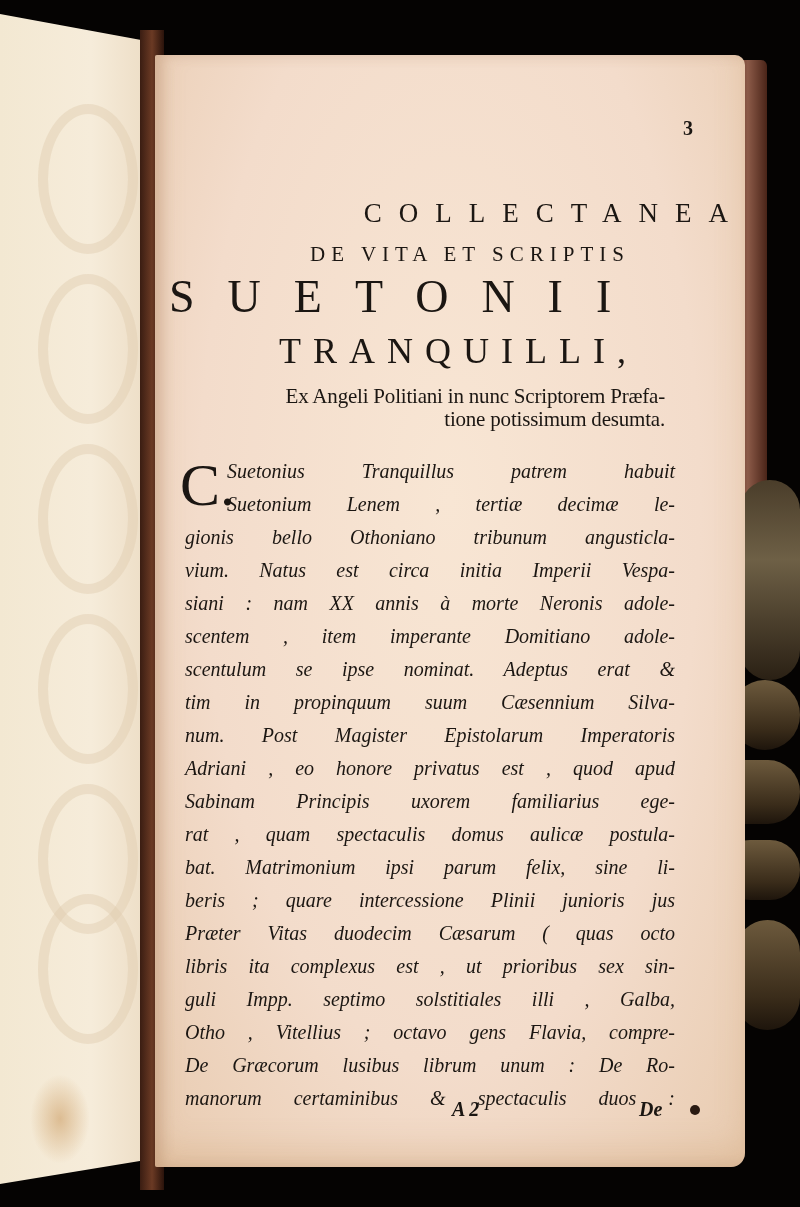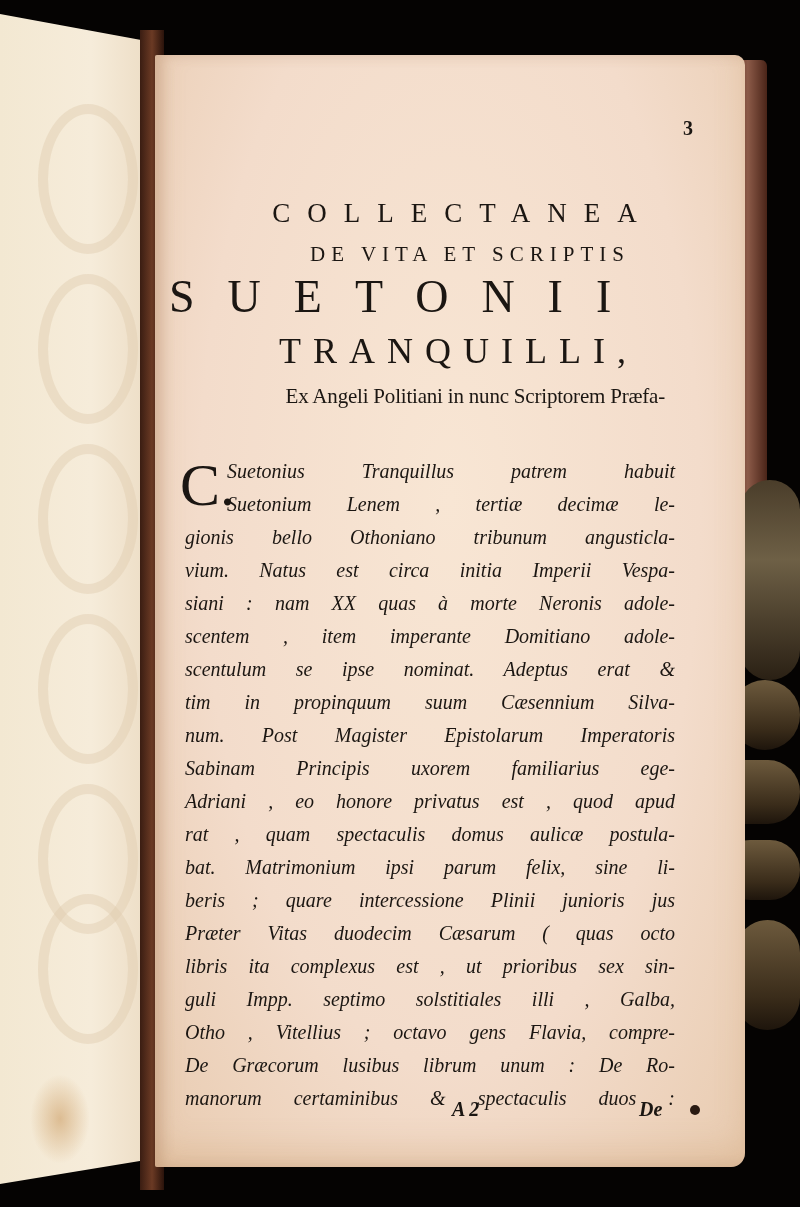--- a/index.html
+++ b/index.html
@@ -42,21 +42,21 @@
       background: radial-gradient(ellipse at 50% 40%, #f8e6d4 0%, #f3dccb 60%, #e8cbb0 100%);
       border-radius: 2px 10px 14px 2px;
       box-shadow: inset 8px 0 12px rgba(160,110,80,0.25), inset 0 -18px 30px rgba(200,150,100,0.25);
       color: #1b1612;
     }
     .page-number {
       position: absolute; right: 52px; top: 62px;
       font: bold 20px "Liberation Serif", serif;
     }
     .title-1 {
-      position: absolute; left: 0; right: 0; top: 143px; text-align: center;
+      position: absolute; left: 0; right: 0; top: 143px; text-align: right;
       font: 27px "Liberation Serif", serif; letter-spacing: 17px; padding-left: 26px;
     }
     .title-2 {
       position: absolute; left: 0; right: 0; top: 187px; text-align: center;
       font: 21px "Liberation Serif", serif; letter-spacing: 6px; padding-left: 40px;
     }
     .title-3 {
       position: absolute; left: 14px; right: 0; top: 215px;
       font: 46px "Liberation Serif", serif; letter-spacing: 33px;
     }
@@ -114,36 +114,37 @@
 <div class="page">
   <div class="page-number">3</div>
 
   <div class="title-1">COLLECTANEA</div>
   <div class="title-2">DE VITA ET SCRIPTIS</div>
   <div class="title-3">SUETONII</div>
   <div class="title-4">TRANQUILLI,</div>
 
   <div class="subtitle">
     <span style="display:block">Ex Angeli Politiani in nunc Scriptorem Præfa-</span>
+    <span style="display:block">tione potissimum desumta.</span>
   </div>
 
   <div class="dropcap">C.</div>
 
   <div class="body">
     <span class="line indent">Suetonius Tranquillus patrem habuit</span>
     <span class="line indent">Suetonium Lenem , tertiæ decimæ le-</span>
     <span class="line">gionis bello Othoniano tribunum angusticla-</span>
     <span class="line">vium. Natus est circa initia Imperii Vespa-</span>
-    <span class="line">siani : nam XX quas à morte Neronis adole-</span>
+    <span class="line">siani : nam XX annis à morte Neronis adole-</span>
     <span class="line">scentem , item imperante Domitiano adole-</span>
     <span class="line">scentulum se ipse nominat. Adeptus erat &amp;</span>
     <span class="line">tim in propinquum suum Cæsennium Silva-</span>
     <span class="line">num. Post Magister Epistolarum Imperatoris</span>
+    <span class="line">Adriani , eo honore privatus est , quod apud</span>
     <span class="line">Sabinam Principis uxorem familiarius ege-</span>
-    <span class="line">Adriani , eo honore privatus est , quod apud</span>
     <span class="line">rat , quam spectaculis domus aulicæ postula-</span>
     <span class="line">bat. Matrimonium ipsi parum felix, sine li-</span>
     <span class="line">beris ; quare intercessione Plinii junioris jus</span>
     <span class="line">Præter Vitas duodecim Cæsarum ( quas octo</span>
     <span class="line">libris ita complexus est , ut prioribus sex sin-</span>
     <span class="line">guli Impp. septimo solstitiales illi , Galba,</span>
     <span class="line">Otho , Vitellius ; octavo gens Flavia, compre-</span>
     <span class="line">De Græcorum lusibus librum unum : De Ro-</span>
     <span class="line">manorum certaminibus &amp; spectaculis duos :</span>
 

